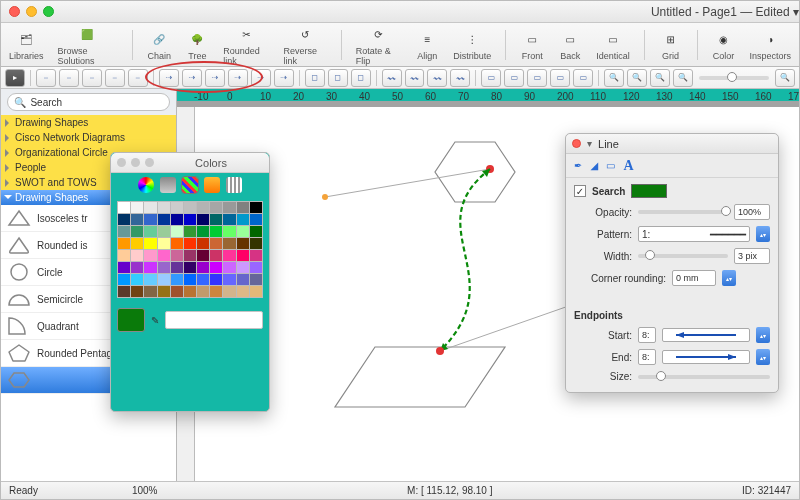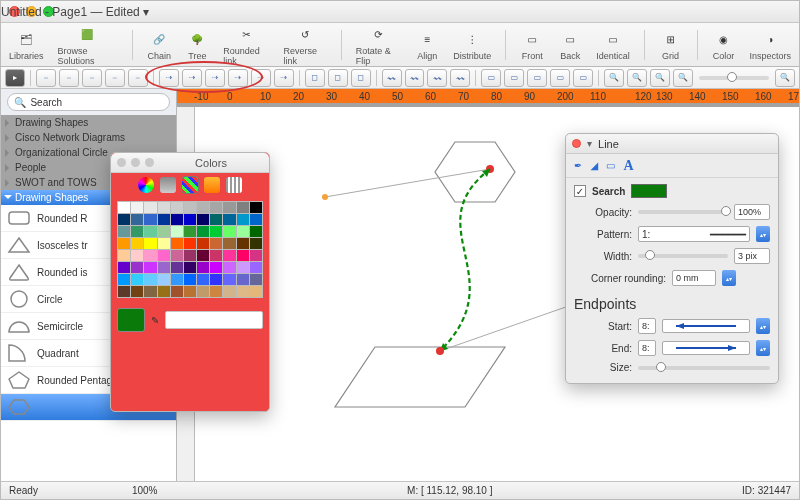--- a/index.html
+++ b/index.html
@@ -1,56 +1,56 @@
 <!DOCTYPE html>
 <html><head>
 <meta charset="utf-8">
 <style>
 *{box-sizing:border-box;margin:0;padding:0;font-family:-apple-system,"Lucida Grande",sans-serif;font-size:10px;color:#333;-webkit-user-select:none}
 body{background:#fff;width:800px;height:500px;overflow:hidden;position:relative;border:1px solid #bbb}
 .titlebar{height:22px;background:linear-gradient(#f6f6f6,#e6e6e6);border-bottom:1px solid #c7c7c7;display:flex;align-items:center;padding:0 8px;position:relative}
 .traffic{display:flex;gap:6px}
 .dot{width:11px;height:11px;border-radius:50%}
 .r{background:#ff5f57;border:.5px solid #e1493f}.y{background:#ffbd2e;border:.5px solid #e1a125}.g{background:#28c940;border:.5px solid #1dad2f}
-.title{position:absolute;left:0;right:0;text-align:left;font-size:12px;color:#444}
+.title{position:absolute;left:0;right:0;text-align:right;font-size:12px;color:#444}
 .toolbar{height:44px;background:linear-gradient(#f8f8f8,#ececec);border-bottom:1px solid #b9b9b9;display:flex;align-items:center;padding:2px 8px;gap:14px}
 .tbtn{display:flex;flex-direction:column;align-items:center;gap:1px}
 .tico{width:24px;height:22px;display:flex;align-items:center;justify-content:center}
 .tlbl{font-size:9px;color:#555}
 .tsep{width:1px;height:30px;background:#ccc}
 .subbar{height:22px;background:linear-gradient(#fafafa,#f0f0f0);border-bottom:1px solid #c3c3c3;display:flex;align-items:center;padding:0 4px;gap:3px;position:relative}
 .sbtn{width:20px;height:18px;background:linear-gradient(#fff,#e8e8e8);border:1px solid #b5b5b5;border-radius:3px;display:flex;align-items:center;justify-content:center;font-size:8px;color:#4a6aa8}
 .sbtn.dark{background:linear-gradient(#6a6a6a,#4a4a4a);color:#fff}
 .ssep{width:1px;height:16px;background:#c6c6c6;margin:0 2px}
 .ellipse{position:absolute;left:144px;top:-6px;width:118px;height:32px;border:2px solid #d33636;border-radius:50%;pointer-events:none;z-index:5}
 .zoomsl{width:70px;height:4px;background:#d8d8d8;border-radius:2px;position:relative;margin:0 3px}
 .zoomsl .th{position:absolute;width:10px;height:10px;background:#fff;border:1px solid #888;border-radius:50%;top:-4px;left:28px}
 .main{display:flex;height:calc(100% - 22px - 44px - 22px - 18px)}
 .sidebar{width:176px;background:#ebeef2;border-right:1px solid #b8b8b8;display:flex;flex-direction:column}
 .search{margin:4px 6px;height:18px;background:#fff;border:1px solid #c0c0c0;border-radius:9px;display:flex;align-items:center;padding:0 6px;gap:4px;color:#999}
-.catlist{background:#a3a3a3}
+.catlist{background:#fde047}
 .cat{padding:2px 6px 2px 14px;font-size:10px;position:relative;white-space:nowrap;overflow:hidden;text-overflow:ellipsis}
 .cat::before{content:'';position:absolute;left:4px;top:4px;border:4px solid transparent;border-left-color:#888}
 .cat.active{background:linear-gradient(#6faeff,#2f7cde);color:#fff}
 .cat.active::before{border-left-color:transparent;border-top-color:#fff;top:5px;left:3px}
 .shapelist{background:#fff;flex:1;overflow:hidden}
 .srow{display:flex;align-items:center;padding:3px 6px;gap:6px;border-bottom:.5px solid #eee;white-space:nowrap}
 .srow.sel{background:linear-gradient(#6faeff,#2f7cde);color:#fff}
 .shp{width:24px;height:20px;display:flex;align-items:center;justify-content:center}
 .shp svg{stroke:#888;fill:none;stroke-width:1.5}
 .slbl{font-size:10px;overflow:hidden;text-overflow:ellipsis}
 .canvwrap{flex:1;position:relative;background:#fff;overflow:hidden}
-.hruler{height:18px;background:#f97316;border-bottom:4px solid #a3a3a3;position:relative;font-size:8px;color:#666;overflow:hidden}
+.hruler{height:18px;background:#14b8a6;border-bottom:6px solid #a3a3a3;position:relative;font-size:8px;color:#666;overflow:hidden}
 .hruler span{position:absolute;top:2px}
 .vruler{width:18px;background:#f0f0f0;border-right:1px solid #bbb;position:absolute;left:0;top:18px;bottom:0}
 .canvas{position:absolute;left:18px;top:18px;right:0;bottom:0;background:#fff}
 .statusbar{height:18px;background:linear-gradient(#f6f6f6,#e8e8e8);border-top:1px solid #c3c3c3;display:flex;align-items:center;padding:0 8px;font-size:9px;color:#555;gap:24px}
 .statusbar .sp{flex:1}
 
-.colorpanel{position:absolute;left:109px;top:151px;width:160px;height:260px;background:#ef4444;border:1px solid #b7b7b7;border-radius:5px;box-shadow:0 6px 18px rgba(0,0,0,.28);z-index:10}
+.colorpanel{position:absolute;left:109px;top:151px;width:160px;height:260px;background:#14b8a6;border:1px solid #b7b7b7;border-radius:5px;box-shadow:0 6px 18px rgba(0,0,0,.28);z-index:10}
 .cp-hd{height:20px;background:linear-gradient(#f7f7f7,#e6e6e6);border-bottom:1px solid #ccc;display:flex;align-items:center;padding:0 6px;gap:5px;border-radius:5px 5px 0 0}
 .cp-hd .dot{width:9px;height:9px}
 .cp-title{flex:1;text-align:center;font-size:11px;color:#555}
 .cp-mode{height:24px;display:flex;gap:6px;align-items:center;justify-content:center;padding:4px}
 .cp-mode div{width:16px;height:16px;border-radius:3px}
 .swatch-grid{margin:4px 6px;display:grid;grid-template-columns:repeat(11,1fr);gap:1px;background:#bbb;padding:1px}
 .swatch-grid div{height:11px}
 .cp-foot{display:flex;align-items:center;gap:6px;padding:6px}
 .cp-foot .cur{width:28px;height:24px;border:1px solid #888;border-radius:3px}
 
@@ -60,21 +60,21 @@
 .lp-tabs{height:24px;display:flex;align-items:center;gap:8px;padding:0 8px;border-bottom:1px solid #d4d4d4}
 .lp-body{padding:6px 8px 10px;display:flex;flex-direction:column;gap:6px}
 .lp-row{display:flex;align-items:center;gap:6px}
 .lp-lbl{width:58px;text-align:right;font-size:10px;color:#333}
 .lp-in{height:16px;background:#fff;border:1px solid #a9a9a9;border-radius:2px;padding:0 3px;font-size:9px;flex:1;display:flex;align-items:center}
 .lp-stp{width:14px;height:16px;background:linear-gradient(#6fa8f5,#2f74d7);border-radius:2px;display:flex;flex-direction:column;color:#fff;font-size:6px;align-items:center;justify-content:center}
 .lp-chk{width:12px;height:12px;border:1px solid #888;background:#fff;display:flex;align-items:center;justify-content:center;font-size:9px}
 .lp-swatch{width:36px;height:14px;border:1px solid #666}
 .lp-slider{flex:1;height:4px;background:#d3d3d3;border-radius:2px;position:relative}
 .lp-slider .th{position:absolute;width:10px;height:10px;background:#fff;border:1px solid #888;border-radius:50%;top:-4px}
-.lp-sec{font-size:14px;font-weight:normal;margin-top:4px}
+.lp-sec{font-size:10px;font-weight:bold;margin-top:18px}
 .arrow-prev{flex:1;height:14px;border:1px solid #a9a9a9;background:#fff;border-radius:2px;display:flex;align-items:center;justify-content:center}
 .arrow-prev svg{display:block}
 </style>
 </head>
 <body>
 
 <div class="titlebar">
   <div class="traffic">
     <div class="dot r"></div>
     <div class="dot y"></div>
@@ -204,28 +204,20 @@
         <div class="cat">Cisco Network Diagrams</div>
         <div class="cat">Organizational Circle</div>
         <div class="cat">People</div>
         <div class="cat">SWOT and TOWS</div>
         <div class="cat active">Drawing Shapes</div>
       </div>
     <div class="shapelist" id="shapelist">
         <div class="srow">
           <div class="shp">
             <svg width="24" height="20" viewBox="0 0 24 20">
-              <rect x="2" y="4" width="20" height="12" rx="3"></rect>
-            </svg>
-          </div>
-          <div class="slbl">Rounded R</div>
-        </div>
-        <div class="srow">
-          <div class="shp">
-            <svg width="24" height="20" viewBox="0 0 24 20">
               <polygon points="12,3 22,17 2,17"></polygon>
             </svg>
           </div>
           <div class="slbl">Isosceles tr</div>
         </div>
         <div class="srow">
           <div class="shp">
             <svg width="24" height="20" viewBox="0 0 24 20">
               <path d="M12 3 L21 16 Q22 18 20 18 L4 18 Q2 18 3 16 Z"></path>
             </svg>
@@ -281,21 +273,21 @@
         <span style="left: 116px;">20</span>
         <span style="left: 149px;">30</span>
         <span style="left: 182px;">40</span>
         <span style="left: 215px;">50</span>
         <span style="left: 248px;">60</span>
         <span style="left: 281px;">70</span>
         <span style="left: 314px;">80</span>
         <span style="left: 347px;">90</span>
         <span style="left: 380px;">200</span>
         <span style="left: 413px;">110</span>
-        <span style="left: 446px; margin-left: 12px;">120</span>
+        <span style="left: 446px;">120</span>
         <span style="left: 479px;">130</span>
         <span style="left: 512px;">140</span>
         <span style="left: 545px;">150</span>
         <span style="left: 578px;">160</span>
         <span style="left: 611px;">170</span>
       </div>
     <div class="vruler"></div>
     <div class="canvas">
       <svg width="100%" height="100%">
 

